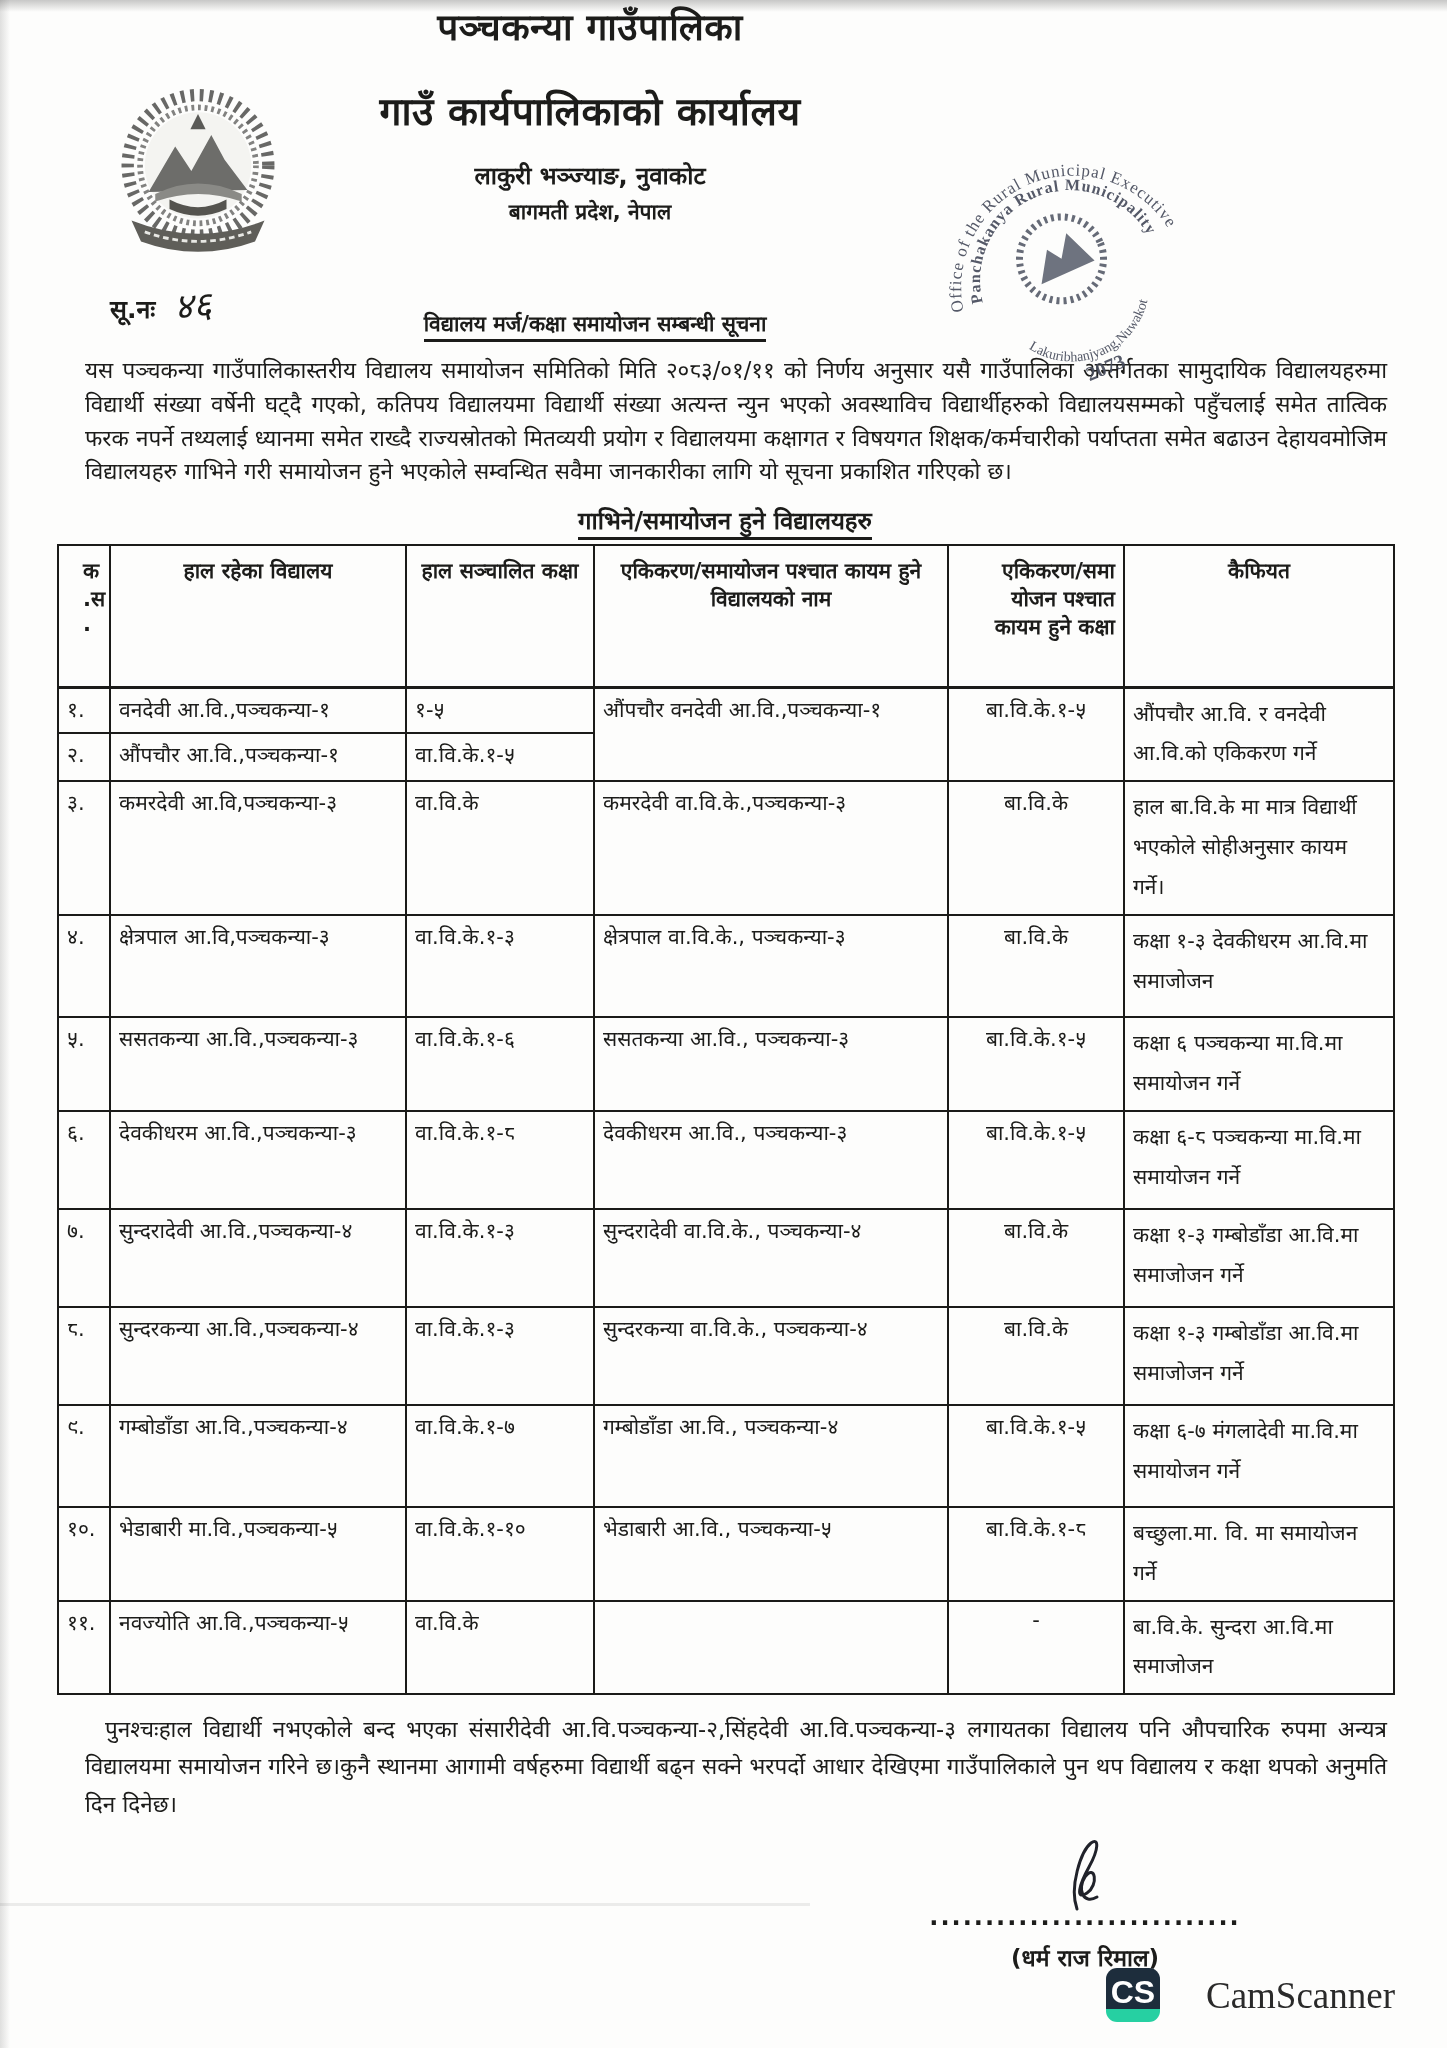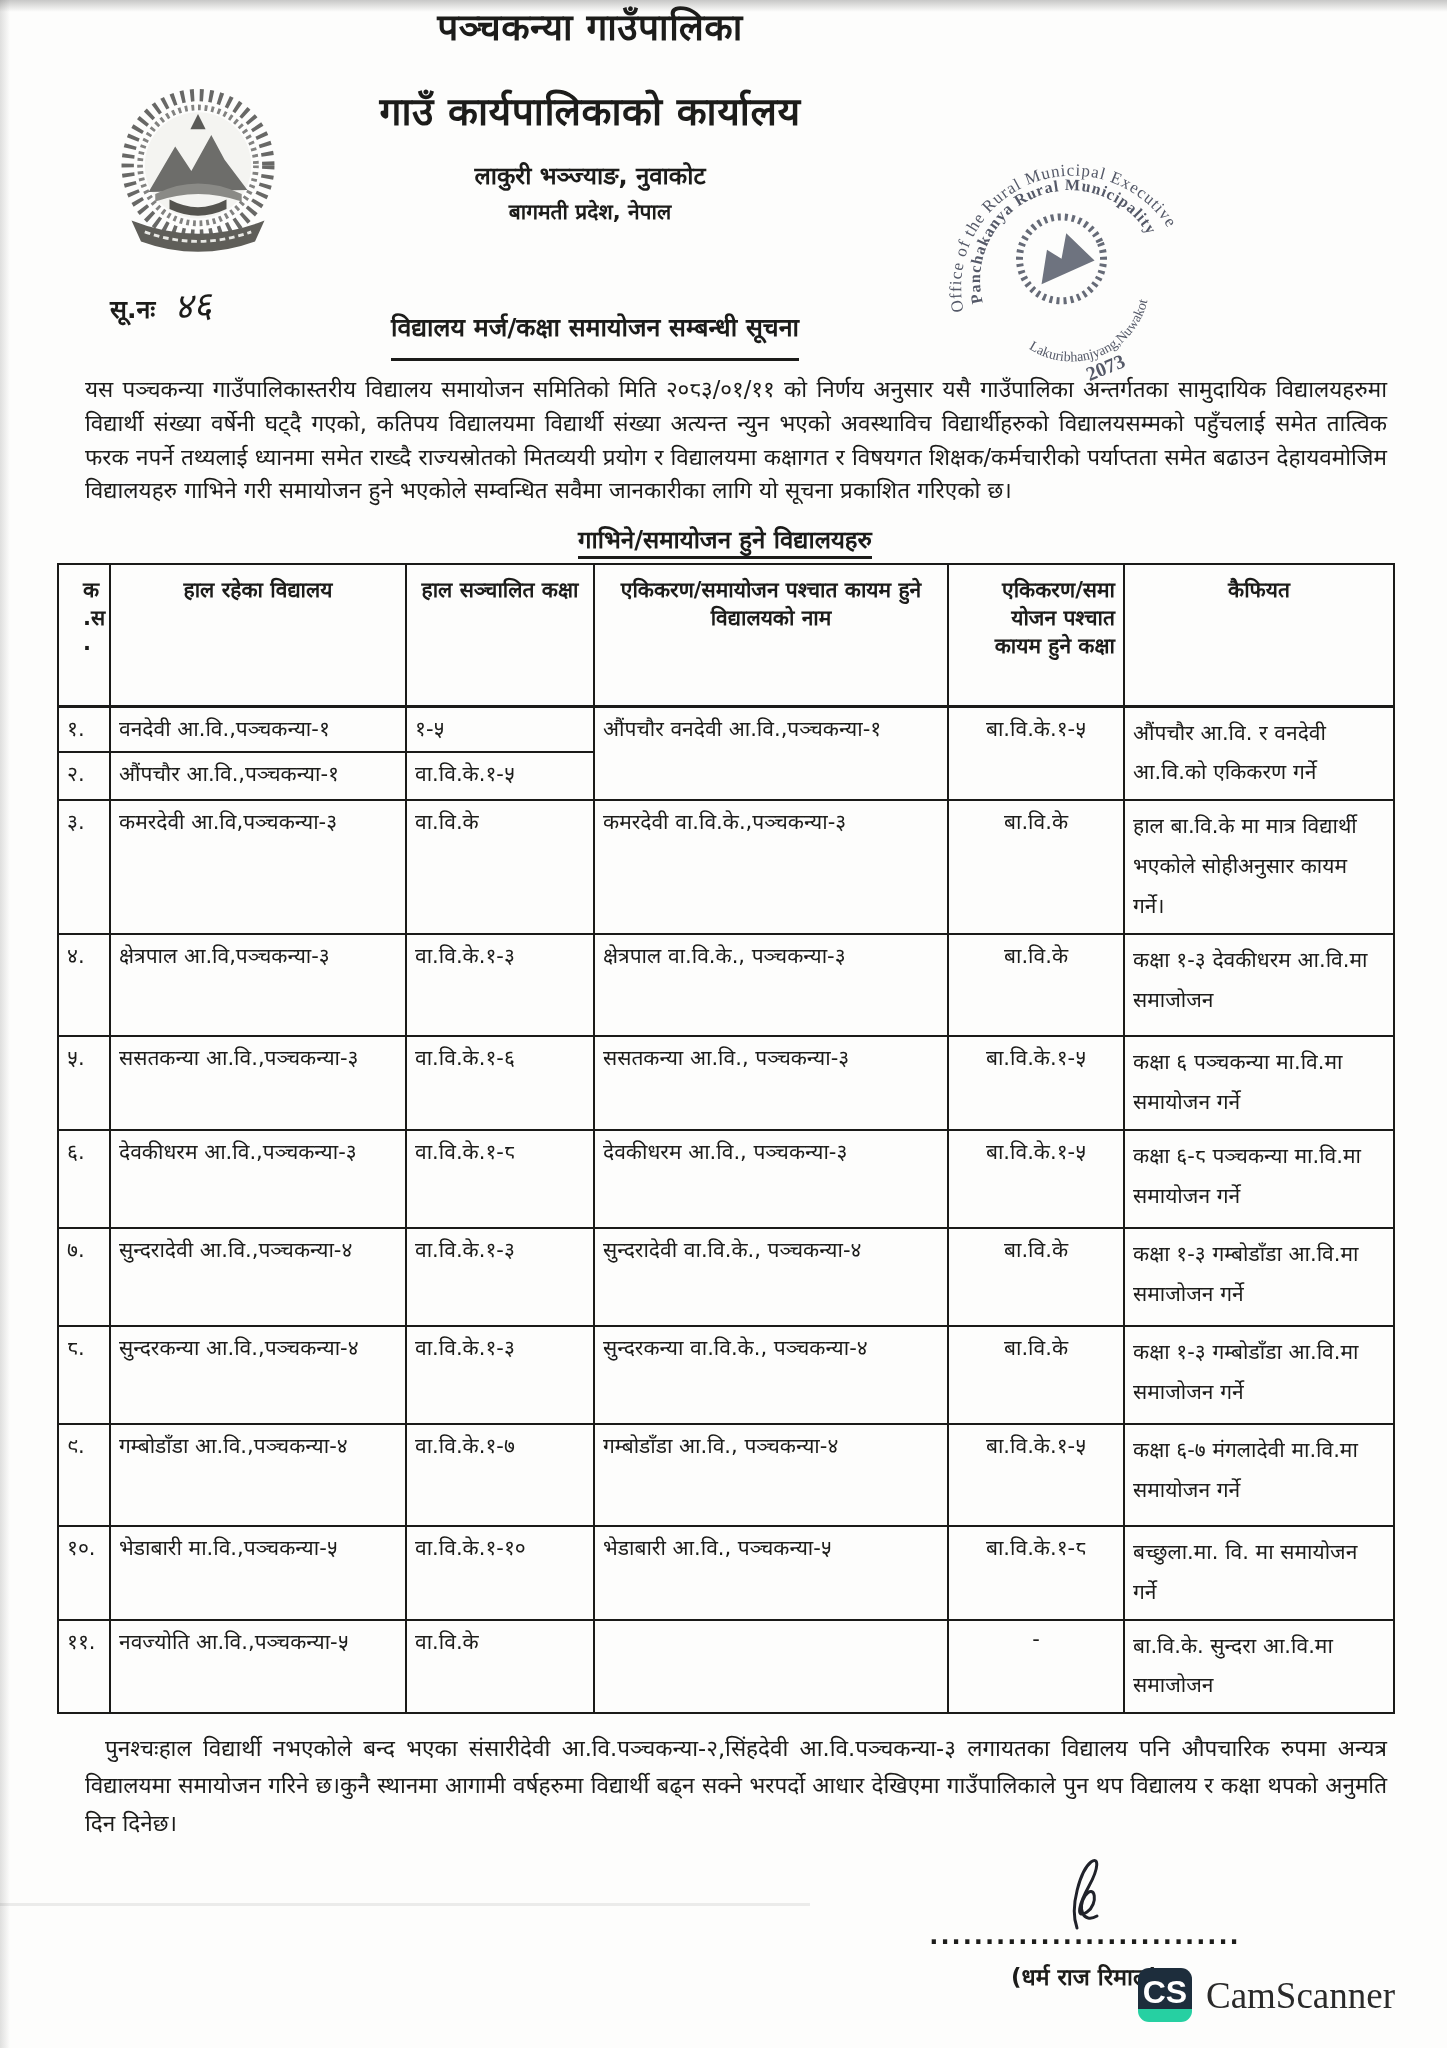--- a/index.html
+++ b/index.html
@@ -25,21 +25,21 @@
   .hdr { margin-left:240px; width:700px; text-align:center; }
   .hdr-line1 { font-size:37px; font-weight:bold; letter-spacing:.5px; }
   .hdr-line2 { font-size:39px; font-weight:bold; margin-top:32px; letter-spacing:.5px; }
   .hdr-line3 { font-size:24px; font-weight:bold; margin-top:22px; }
   .hdr-line4 { font-size:21px; font-weight:bold; margin-top:6px; }
   .refno { position:absolute; left:110px; top:280px; font-size:25px; font-weight:bold; }
   .refno .hand { font-size:36px; font-weight:normal; font-style:italic; margin-left:10px; display:inline-block; transform:rotate(-4deg); }
 
   
   .notice-head { margin:84px 0 0 245px; width:700px; text-align:center; }
-  .notice-title { display:inline-block; font-size:25px; font-weight:bold; border-bottom:3px solid #1c1c1a; padding-bottom:15px; }
+  .notice-title { display:inline-block; font-size:21px; font-weight:bold; border-bottom:3px solid #1c1c1a; padding-bottom:2px; }
   .notice-date { font-size:22px; font-weight:bold; margin-top:8px; }
 
   
   .body-para { margin:12px 60px 0 85px; font-size:22.5px; line-height:1.5; text-align:justify; }
 
   
   .tbl-caption { width:1336px; margin:14px 0 4px 57px; text-align:center; }
   .tbl-caption span { display:inline-block; font-size:24px; font-weight:bold; border-bottom:3px solid #1c1c1a; padding-bottom:1px; }
   table.schools { margin-left:57px; width:1336px; border-collapse:collapse; table-layout:fixed; }
   table.schools th, table.schools td { border:2px solid #1b1b19; vertical-align:top; font-size:21px; padding:6px 8px; }
@@ -67,21 +67,21 @@
   .sig-scribble { display:block; margin:0 auto -14px auto; }
   .sig-dots { font-size:24px; letter-spacing:2px; font-weight:bold; }
   .sig-name { font-size:23px; font-weight:bold; margin-top:10px; }
 
   
   .cam { position:absolute; right:52px; bottom:26px; display:flex; align-items:center; gap:14px; }
   .cs-icon { width:54px; height:54px; border-radius:11px;
     background:linear-gradient(180deg,#1d2d3c 0%,#1d2d3c 76%,#26d0a2 76%,#26d0a2 100%);
     display:flex; align-items:center; justify-content:center; }
   .cs-icon span { color:#fff; font-size:32px; font-weight:bold; font-family:"Liberation Sans","DejaVu Sans",sans-serif; margin-top:-6px; }
-  .cam-label { font-family:"Liberation Serif","DejaVu Serif",serif; font-size:37px; color:#2a2a2a; }
+  .cam-label { font-family:"Liberation Serif","DejaVu Serif",serif; font-size:37px; color:#2a2a2a;margin-left:32px; }
 </style>
 </head>
 <body>
 
 <div class="page">
 
   <svg class="emblem" viewBox="0 0 200 200" aria-hidden="true">
     <g fill="none" stroke="#4d4d4b">
       <circle cx="100" cy="92" r="74" stroke-width="13" stroke-dasharray="4 6" opacity=".85"></circle>
       <circle cx="100" cy="92" r="61" stroke-width="6" stroke-dasharray="3 4" opacity=".7"></circle>

